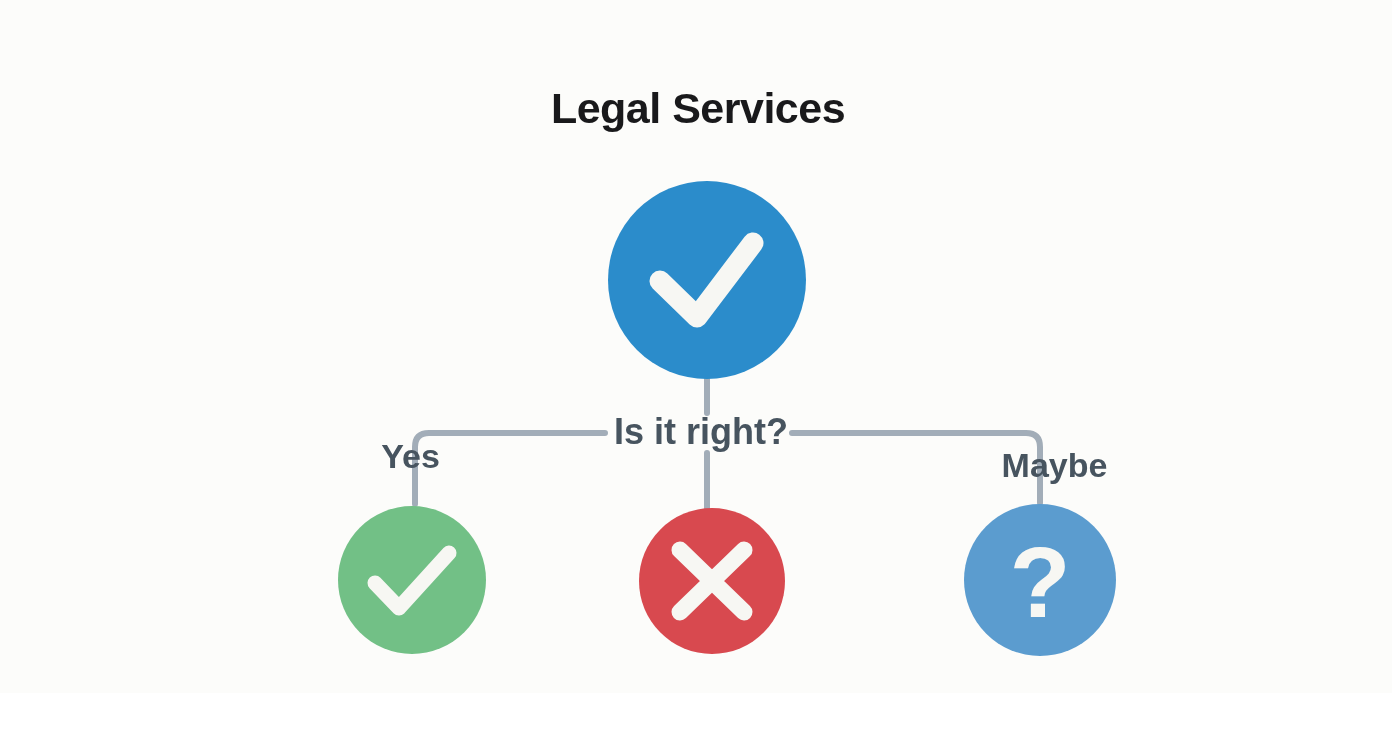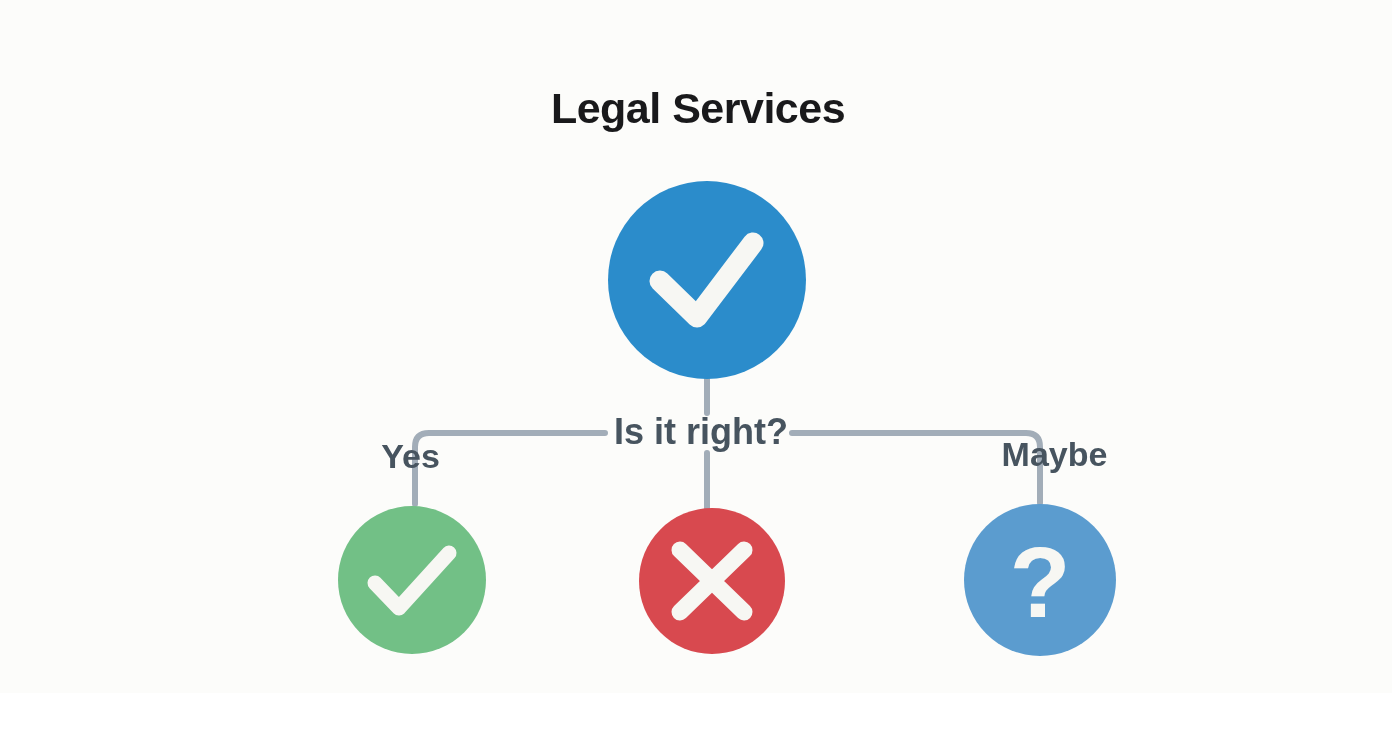--- a/index.html
+++ b/index.html
@@ -79,14 +79,14 @@
 
     <circle cx="712" cy="581" r="73" fill="#d8494f"></circle>
     <path d="M 680 550 L 744 612 M 744 550 L 680 612" fill="none" stroke-width="17" stroke-linecap="round" stroke="#f7f7f3"></path>
 
     <circle cx="1040" cy="580" r="76" fill="#5b9ccf"></circle>
     <text x="1040" y="617" text-anchor="middle" class="question-glyph" fill="#f7f7f3">?</text>
   </svg>
 
   <div class="edge-label label-question" style="color: rgb(71, 84, 95);">Is it right?</div>
   <div class="edge-label label-yes" style="color: rgb(71, 84, 95);">Yes</div>
-  <div class="edge-label label-maybe" style="color: rgb(71, 84, 95);">Maybe</div>
+  <div class="edge-label label-maybe" style="color: rgb(71, 84, 95); margin-top: 11px;">Maybe</div>
 </div>
 
 </body></html>

